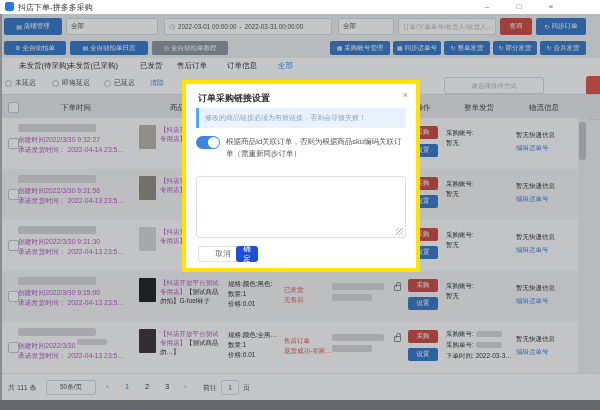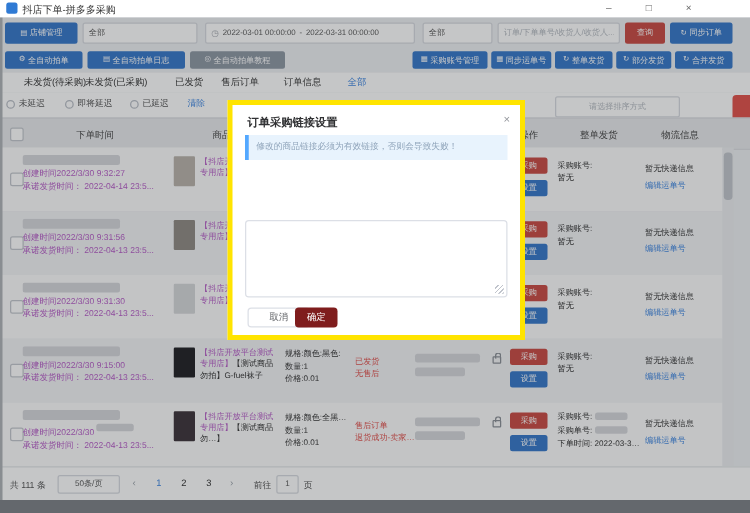--- a/index.html
+++ b/index.html
@@ -72,21 +72,21 @@
   .mtitle{position:absolute;left:12px;top:8px;font-size:9px;font-weight:bold;color:#303133;}
   .mclose{position:absolute;right:8px;top:6px;font-size:9px;color:#909399;cursor:pointer;}
   .malert{position:absolute;left:10px;right:10px;top:24px;height:20px;background:#e8f3fd;border-left:3px solid #53a8ff;box-sizing:border-box;padding:4px 6px;font-size:7px;color:#8fa4ba;line-height:11px;overflow:hidden;}
   .mtoggleblock{position:absolute;left:10px;right:10px;top:52px;font-size:7.5px;line-height:12px;color:#555;}
   .toggle{float:left;width:24px;height:13px;background:#3e84e0;border-radius:7px;margin-right:6px;position:relative;cursor:pointer;}
   .toggle:after{content:"";position:absolute;right:1px;top:1px;width:11px;height:11px;background:#fff;border-radius:50%;}
   .mtextarea{position:absolute;left:10px;right:10px;top:92px;height:60px;border:1px solid #dcdfe6;border-radius:3px;background:#fff;}
   .mtextarea:after{content:"";position:absolute;right:2px;bottom:2px;width:7px;height:7px;background:repeating-linear-gradient(135deg,transparent 0 1.5px,#c0c4cc 1.5px 2.5px);}
   .mbtn{position:absolute;top:162px;height:16px;border-radius:3px;font-size:7.5px;font-family:inherit;cursor:pointer;display:flex;align-items:center;justify-content:center;box-sizing:border-box;}
   .mbtn.cancel{left:12px;width:50px;background:#fff;border:1px solid #dcdfe6;color:#606266;}
-  .mbtn.ok{left:50px;width:34px;background:#7f1d1d;border:none;color:#fff;}
+  .mbtn.ok{left:50px;width:22px;background:#1d4ed8;border:none;color:#fff;}
 </style>
 </head>
 <body>
 
 <div class="screen">
 
   <div class="titlebar">
     <span class="appicon"></span>
     <span class="apptitle">抖店下单-拼多多采购</span>
     <span class="wc" style="left:478px;">–</span>
@@ -364,18 +364,22 @@
 
   <div class="strip"></div>
   <div class="leftedge"></div>
 
   <div class="overlay"></div>
 
   <div class="modal">
     <span class="mtitle">订单采购链接设置</span>
     <span class="mclose">×</span>
     <div class="malert">修改的商品链接必须为有效链接，否则会导致失败！</div>
+    <div class="mtoggleblock">
+      <span class="toggle"></span>
+      <span>根据商品Id关联订单，否则为根据商品sku编码关联订单（需重新同步订单）</span>
+    </div>
     <div class="mtextarea"></div>
     <button class="mbtn cancel">取消</button>
     <button class="mbtn ok">确定</button>
   </div>
 
 </div>
 
 </body></html>

